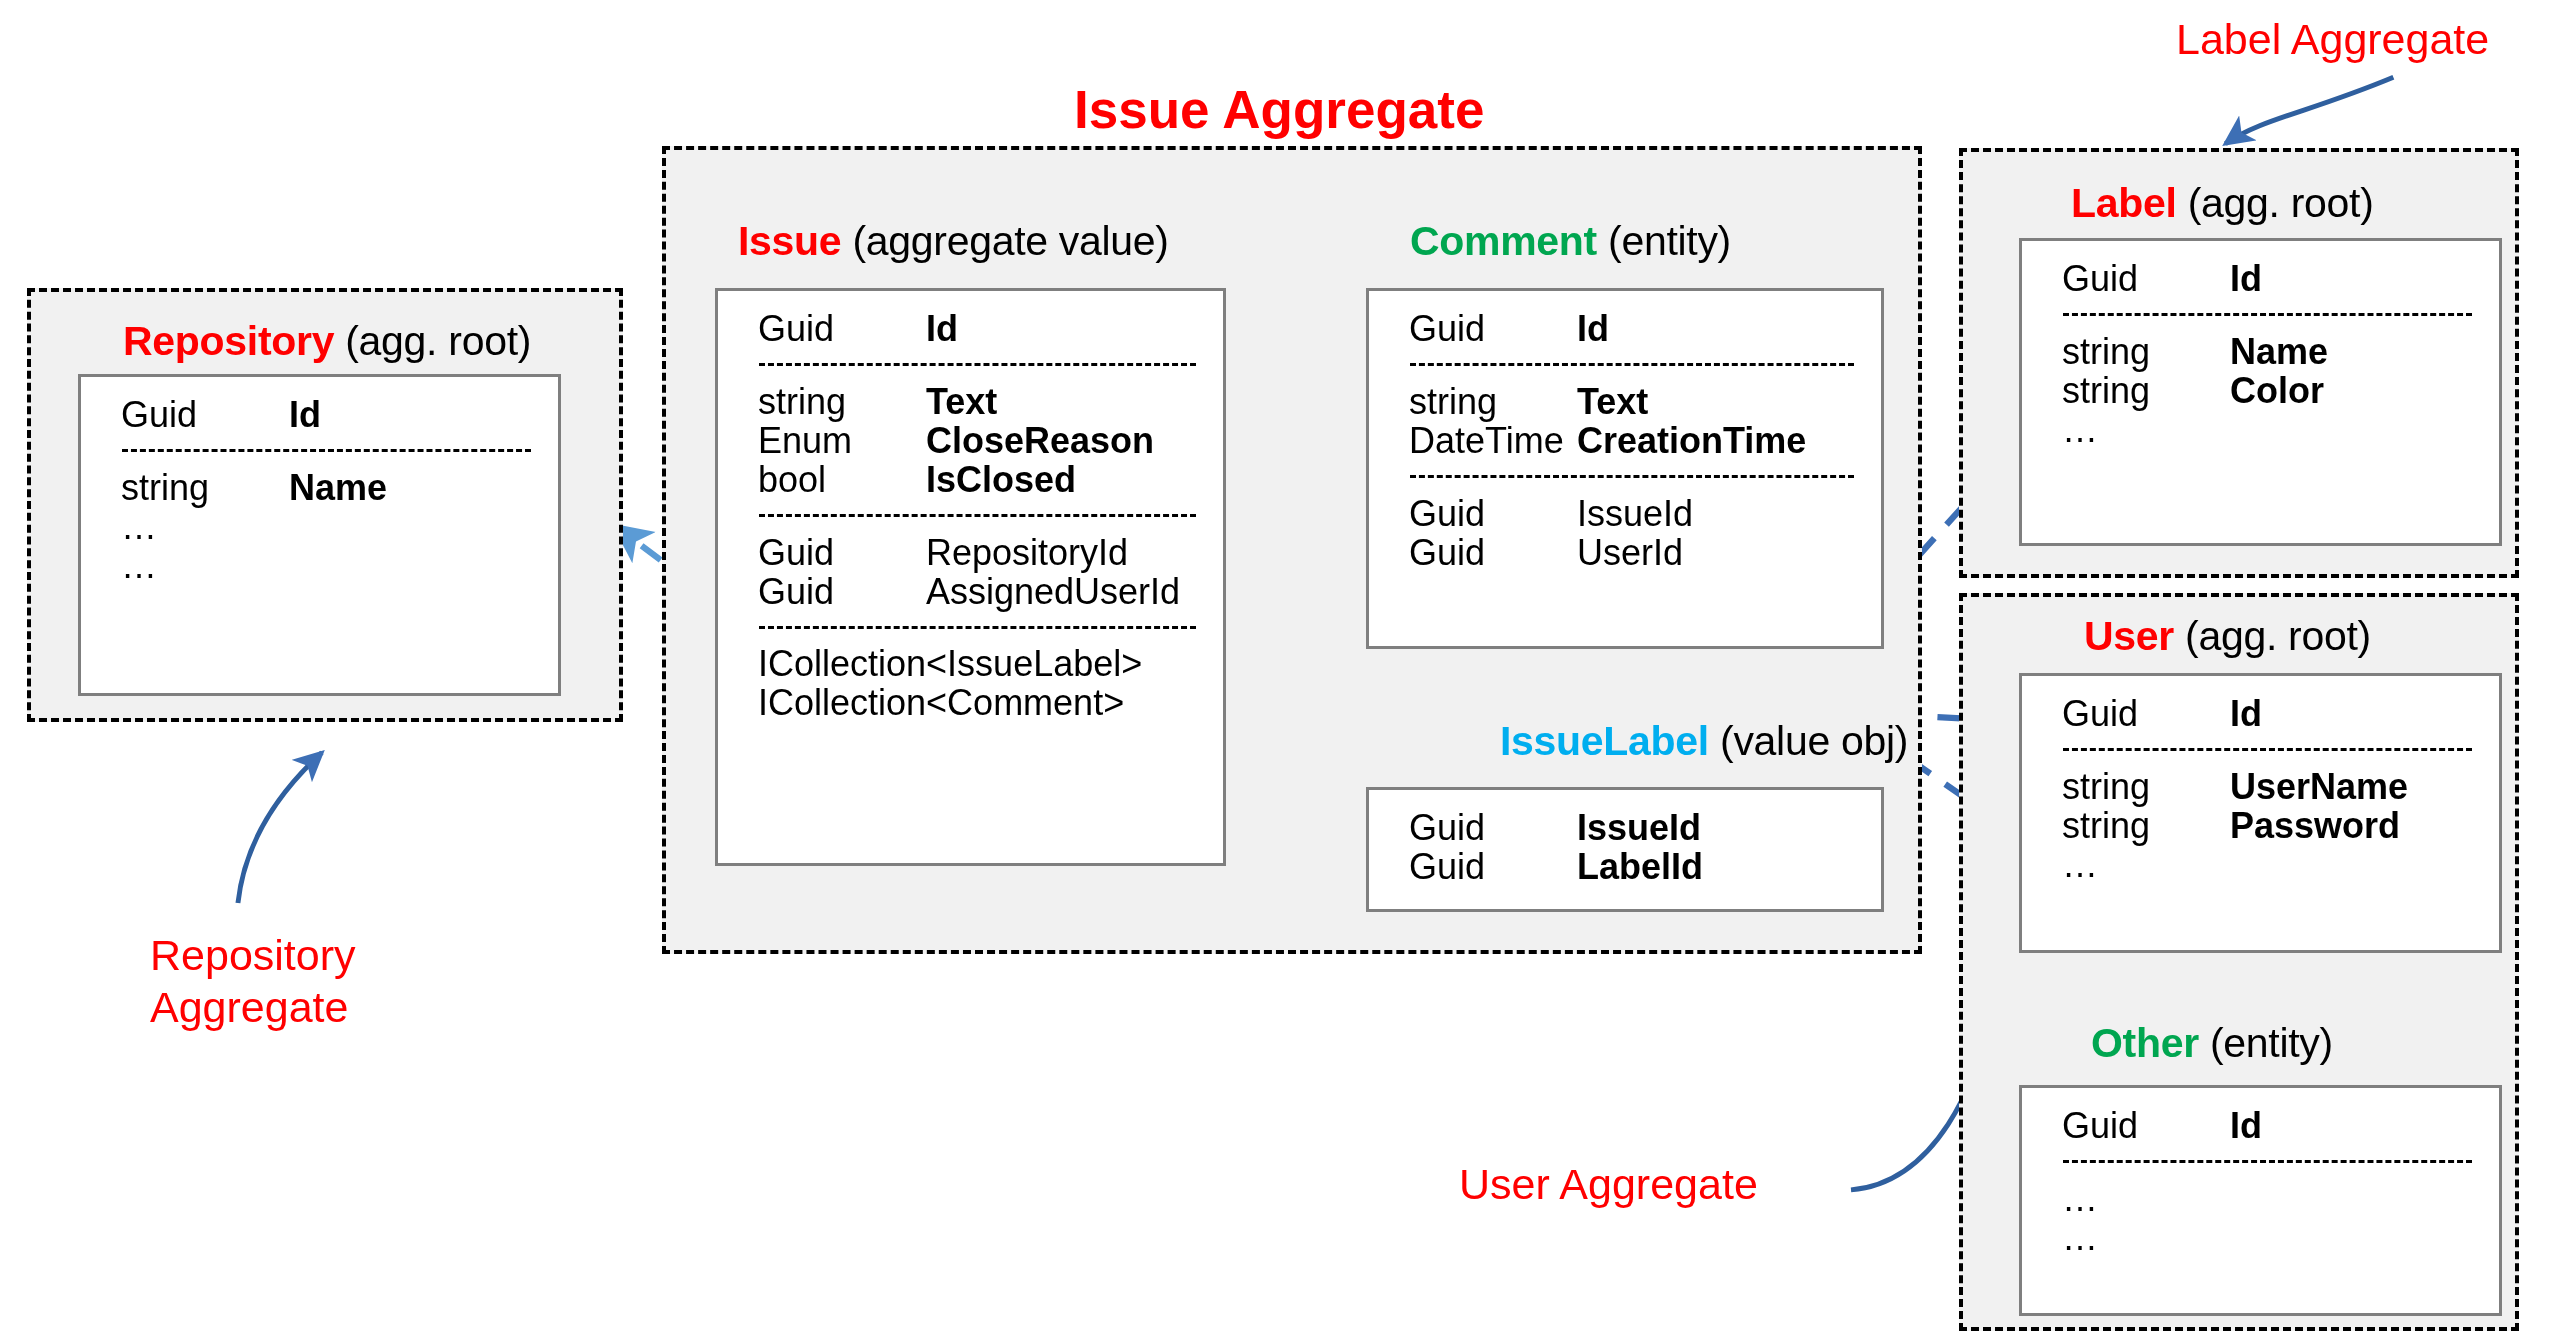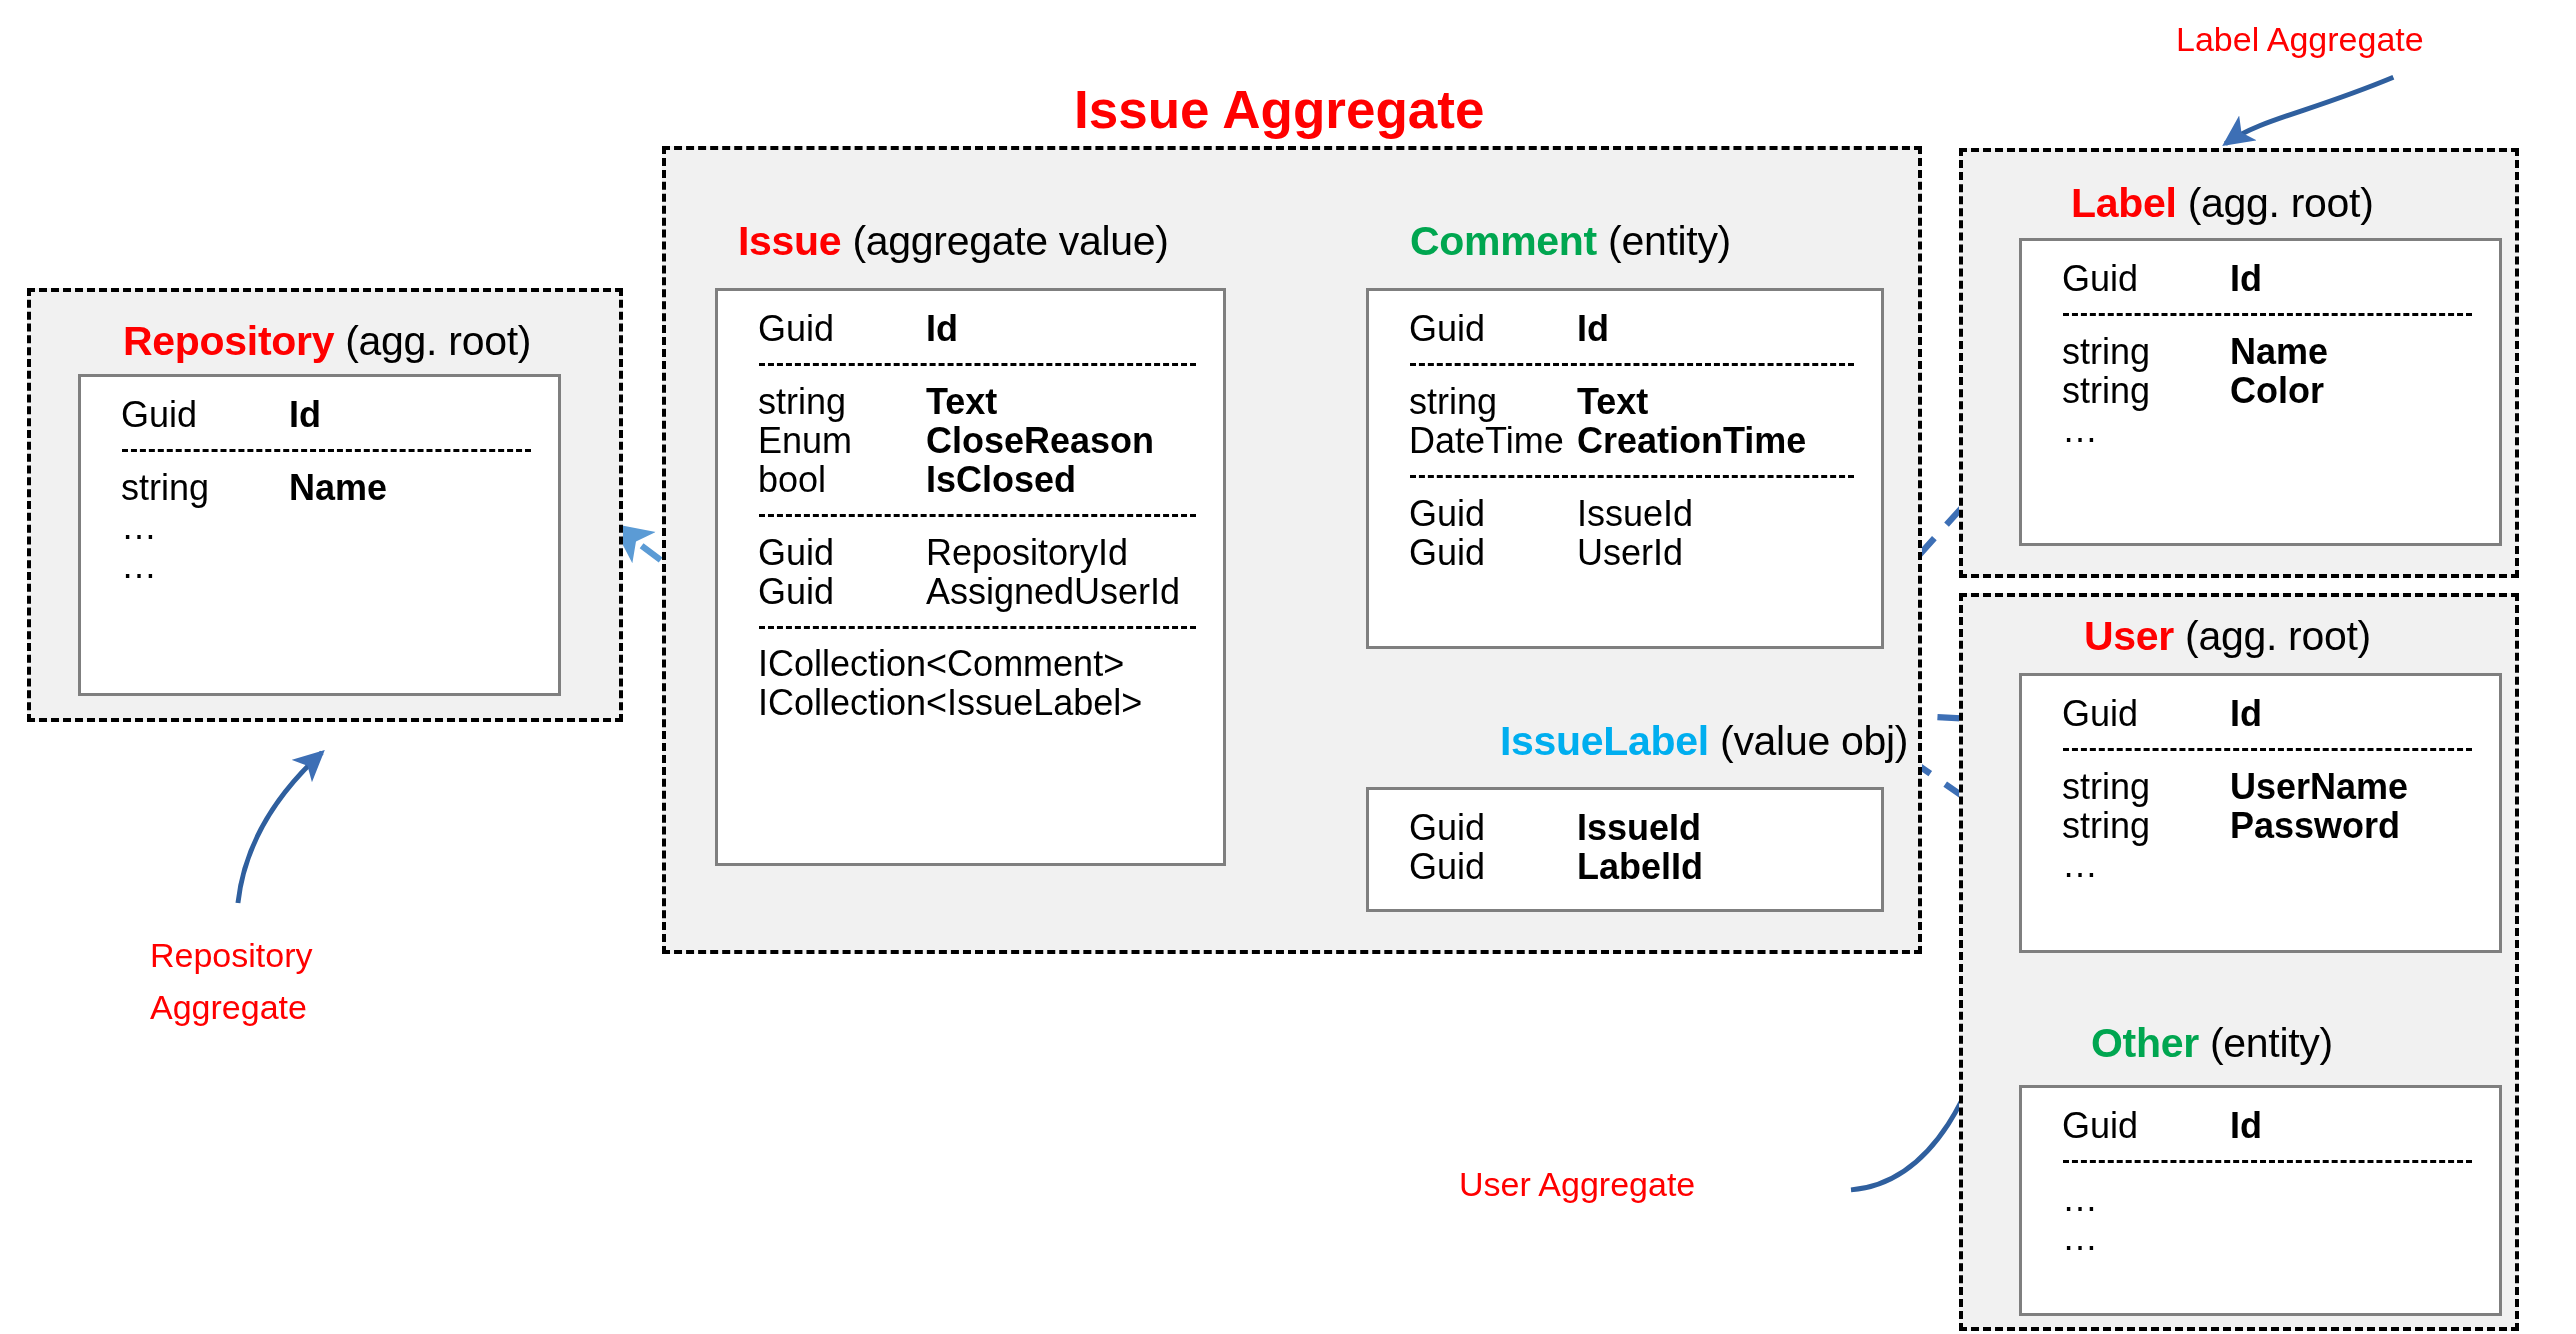--- a/index.html
+++ b/index.html
@@ -72,21 +72,21 @@
   .sep{
     height:0;
     border-top:3.5px dashed #000;
     margin:15.4px 2.8px 15.4px 1.4px;
   }
 
   
   .annot{
     position:absolute;
     color:#ff0000;
-    font-size:34px;
+    font-size:43px;
     line-height:52px;
     white-space:pre-line;
     font-weight:400;
   }
   .bigtitle{
     position:absolute;
     color:#ff0000;
     font-size:53px;
     font-weight:700;
     line-height:1;
@@ -202,24 +202,24 @@
         <div class="row">
           <span class="ty">Guid</span>
           <span class="fd plain">RepositoryId</span>
         </div>
         <div class="row">
           <span class="ty">Guid</span>
           <span class="fd plain">AssignedUserId</span>
         </div>
         <div class="sep"></div>
         <div class="row wide">
+          <span class="ty">ICollection&lt;IssueLabel&gt;</span>
+        </div>
+        <div class="row wide">
           <span class="ty">ICollection&lt;Comment&gt;</span>
-        </div>
-        <div class="row wide">
-          <span class="ty">ICollection&lt;IssueLabel&gt;</span>
         </div>
       </div>
   </div>
 
   <div class="card-title" style="left:1410px;top:221px;">
     <span class="nm nm-green">Comment</span>
     <span>(entity)</span>
   </div>
 
   <div class="card" style="left:1366px;top:288px;width:518px;height:361px;">

